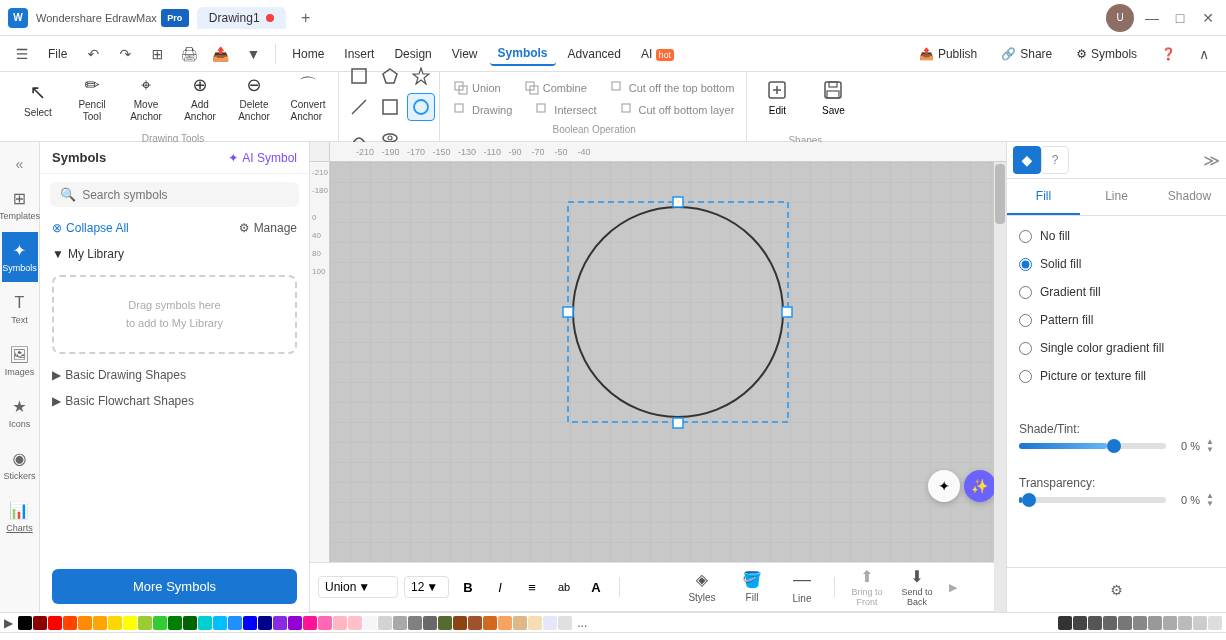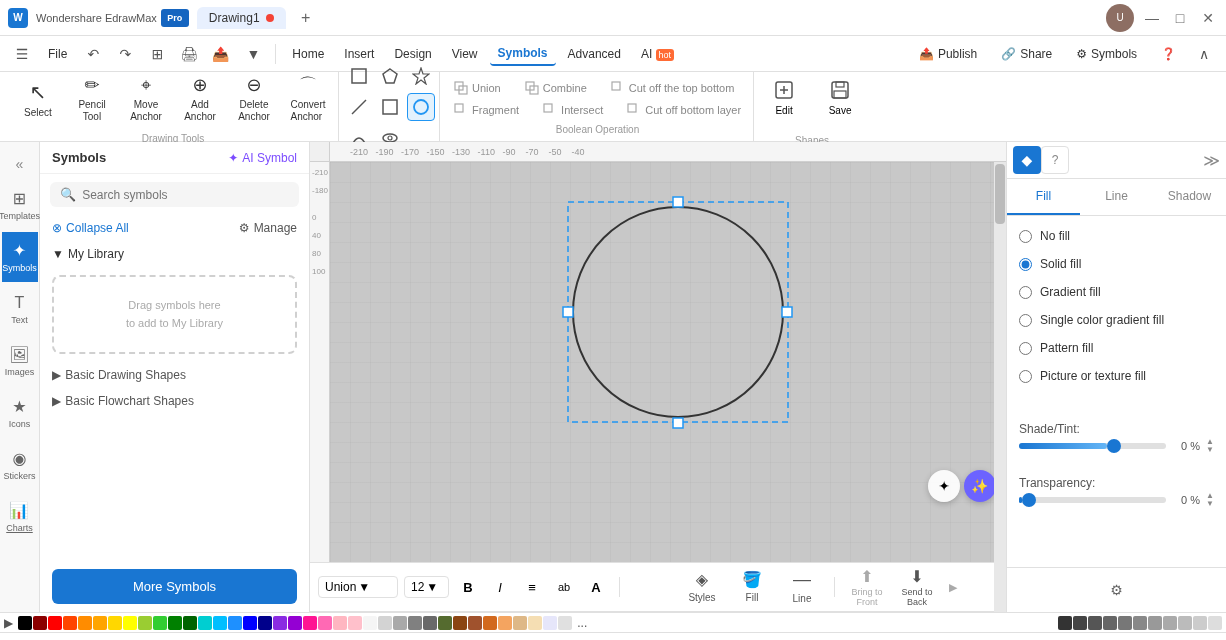--- a/index.html
+++ b/index.html
@@ -272,21 +272,21 @@
               <rect x="1" y="1" width="8" height="8" fill="none" stroke="#aaa" stroke-width="1.2"></rect>
             </svg>
           <span>Cut off the top bottom</span>
         </div>
       </div>
       <div class="bool-row">
         <div class="bool-btn">
           <svg width="14" height="14">
               <rect x="1" y="1" width="8" height="8" fill="none" stroke="#aaa" stroke-width="1.2"></rect>
             </svg>
-          <span>Fragment</span>
+          <span>Drawing</span>
         </div>
         <div class="bool-btn">
           <svg width="14" height="14">
               <rect x="1" y="1" width="8" height="8" fill="none" stroke="#aaa" stroke-width="1.2"></rect>
             </svg>
           <span>Intersect</span>
         </div>
         <div class="bool-btn">
           <svg width="14" height="14">
               <rect x="1" y="1" width="8" height="8" fill="none" stroke="#aaa" stroke-width="1.2"></rect>
@@ -397,21 +397,21 @@
     </div>
     <div style="flex:1;"></div>
     <button class="more-symbols-btn">More Symbols</button>
   </div>
 
   <div class="canvas-area">
 
     <div style="position:relative;">
       <div class="ruler-corner"></div>
       <div class="ruler-h">
-        <span style="margin-left:20px;font-size:9px;color:#999;">-210&nbsp;&nbsp;&nbsp;-190&nbsp;&nbsp;&nbsp;-170&nbsp;&nbsp;&nbsp;-150&nbsp;&nbsp;&nbsp;-130&nbsp;&nbsp;&nbsp;-110&nbsp;&nbsp;&nbsp;-90&nbsp;&nbsp;&nbsp;&nbsp;-70&nbsp;&nbsp;&nbsp;&nbsp;-50&nbsp;&nbsp;&nbsp;&nbsp;-40</span>
+        <span style="margin-left:26px;font-size:9px;color:#999;">-210&nbsp;&nbsp;&nbsp;-190&nbsp;&nbsp;&nbsp;-170&nbsp;&nbsp;&nbsp;-150&nbsp;&nbsp;&nbsp;-130&nbsp;&nbsp;&nbsp;-110&nbsp;&nbsp;&nbsp;-90&nbsp;&nbsp;&nbsp;&nbsp;-70&nbsp;&nbsp;&nbsp;&nbsp;-50&nbsp;&nbsp;&nbsp;&nbsp;-40</span>
       </div>
     </div>
     <div class="canvas-body">
 
       <div class="ruler-v">
         <span style="font-size:8px;color:#999;padding:2px;">-210<br><br>-180<br><br><br>0<br><br>40<br><br>80<br><br>100</span>
       </div>
 
       <div class="canvas-main">
         <div class="grid-bg"></div>
@@ -511,26 +511,26 @@
       </div>
       <div class="radio-row">
         <input type="radio" name="fill" id="solid-fill" checked="" style="">
         <label for="solid-fill" class="radio-label">Solid fill</label>
       </div>
       <div class="radio-row">
         <input type="radio" name="fill" id="gradient-fill" style="">
         <label for="gradient-fill" class="radio-label">Gradient fill</label>
       </div>
       <div class="radio-row">
+        <input type="radio" name="fill" id="pattern-fill" style="">
+        <label for="pattern-fill" class="radio-label">Pattern fill</label>
+      </div>
+      <div class="radio-row">
         <input type="radio" name="fill" id="single-gradient" style="">
         <label for="single-gradient" class="radio-label">Single color gradient fill</label>
-      </div>
-      <div class="radio-row">
-        <input type="radio" name="fill" id="pattern-fill" style="">
-        <label for="pattern-fill" class="radio-label">Pattern fill</label>
       </div>
       <div class="radio-row">
         <input type="radio" name="fill" id="picture-fill" style="">
         <label for="picture-fill" class="radio-label">Picture or texture fill</label>
       </div>
       <div style="height:8px;"></div>
       <div style="height:4px;"></div>
       <div>
         <span class="color-label">Shade/Tint:</span>
         <div class="slider-row">

